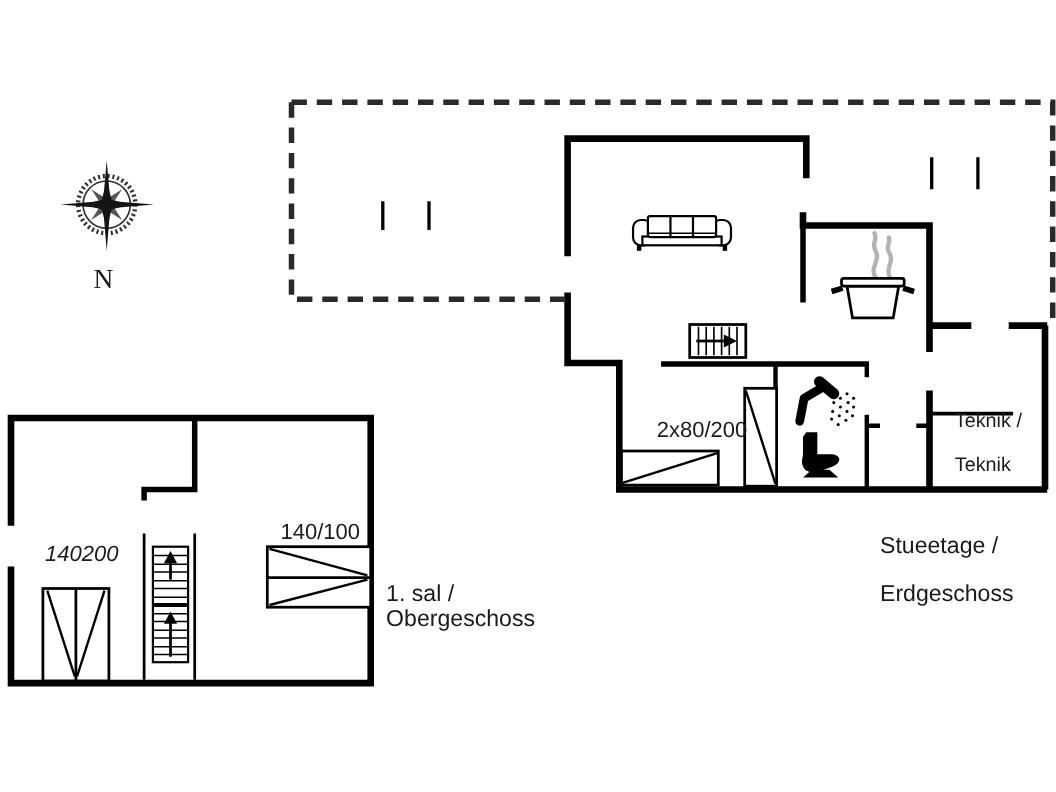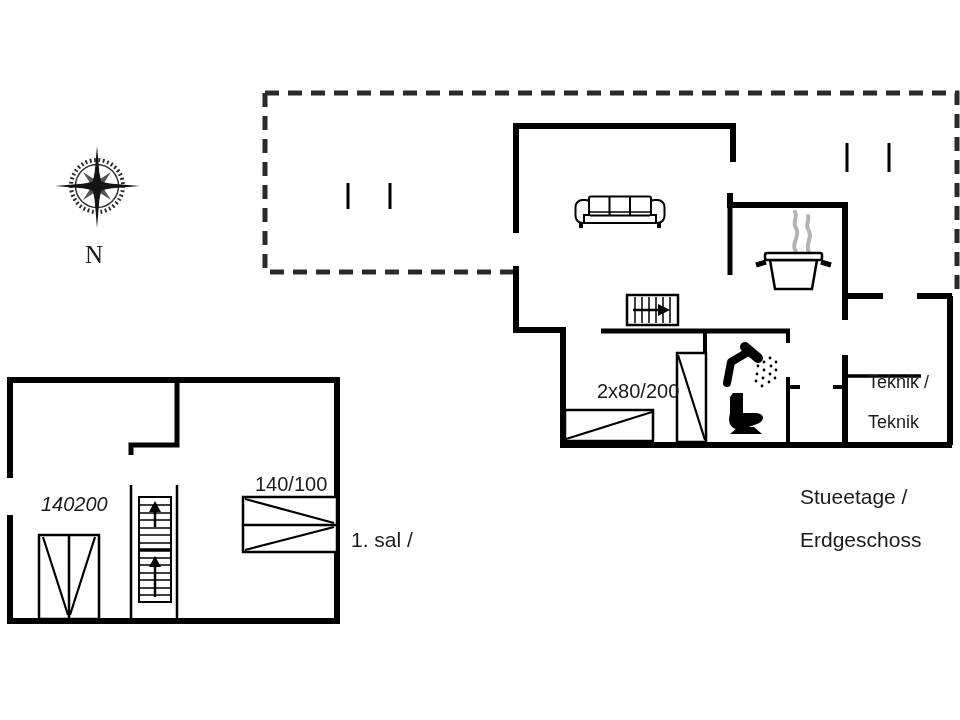--- a/index.html
+++ b/index.html
@@ -165,20 +165,21 @@
 
 </svg>
 
 <div class="lbl north" style="left:85px;top:241px;">N</div>
 
 <div class="lbl dim" style="left:41px;top:493px;font-style:italic;">140200</div>
 
 <div class="lbl dim" style="left:255px;top:473px;">140/100</div>
 
 <div class="lbl floorname" style="left:351px;top:528px;">1. sal /</div>
+<div class="lbl floorname" style="left:351px;top:551px;">Obergeschoss</div>
 
 <div class="lbl dim" style="left:597px;top:380px;">2x80/200</div>
 
 <div class="lbl room" style="left:868px;top:372px;">Teknik /</div>
 <div class="lbl room" style="left:868px;top:412px;">Teknik</div>
 
 <div class="lbl floorname" style="left:800px;top:485px;">Stueetage /</div>
 <div class="lbl floorname" style="left:800px;top:508px;margin-top:20px;">Erdgeschoss</div>
 
 </div>

